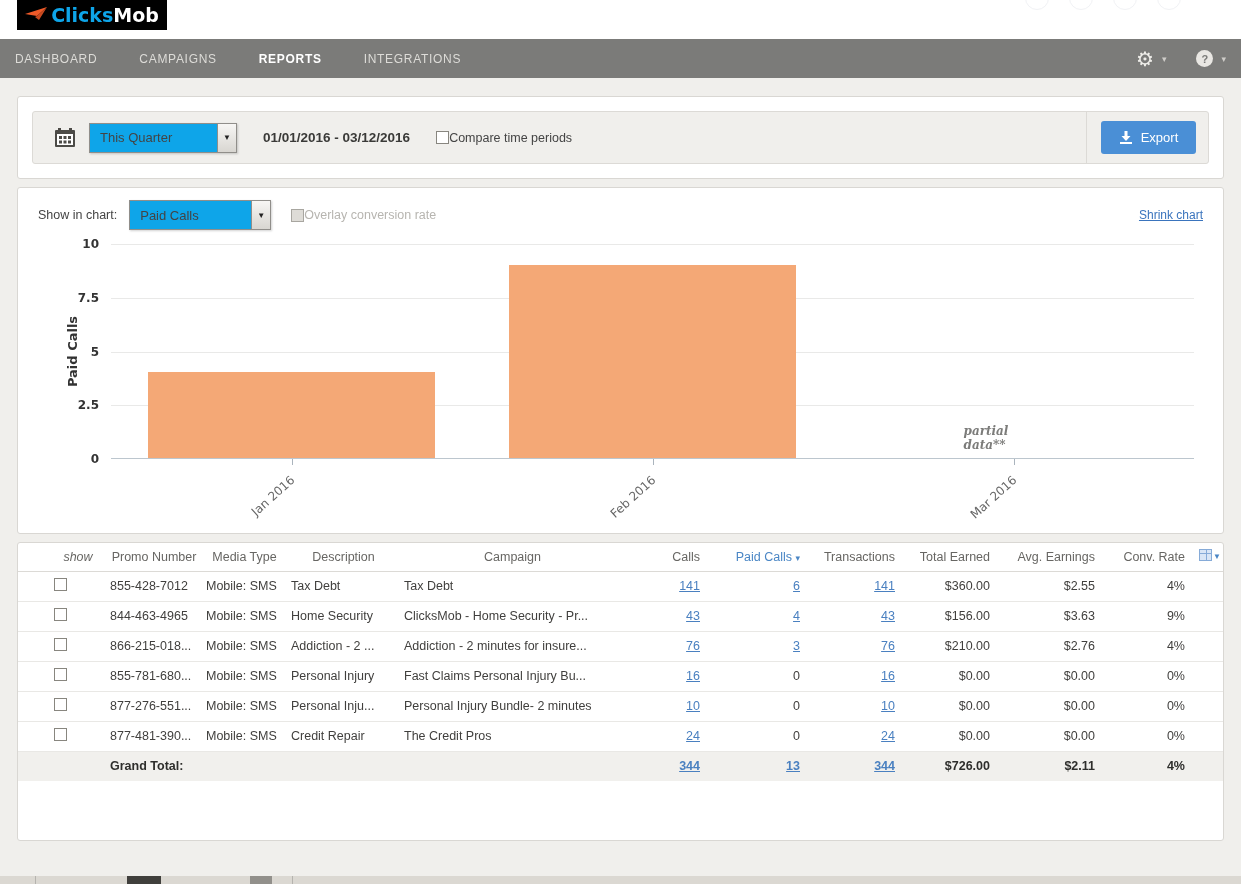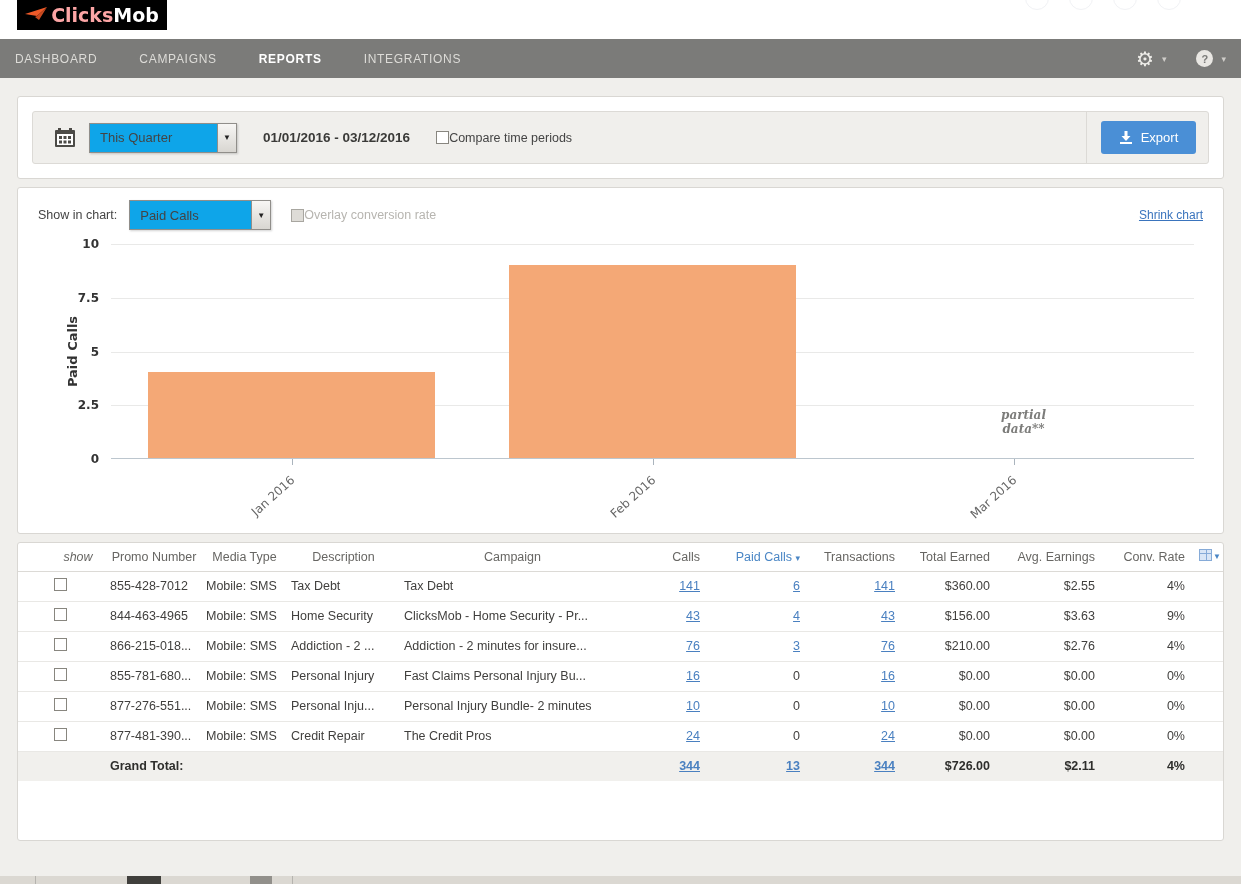--- a/index.html
+++ b/index.html
@@ -4,21 +4,21 @@
 <style>
   * { margin:0; padding:0; box-sizing:border-box; }
   html,body { width:1241px; height:884px; overflow:hidden; background:#fff;
     font-family:"Liberation Sans", sans-serif; }
 
   
   .topbar { position:relative; height:39px; background:#fff; }
   .logo-box { position:absolute; left:17px; top:0; width:150px; height:30px;
     background:#000; display:flex; align-items:center; justify-content:center; gap:4px; }
   .logo-text { font-family:"DejaVu Sans", sans-serif; font-weight:bold; font-size:19px; letter-spacing:0; }
-  .logo-clicks { color:#fca5a5; } .logo-mob { color:#fff; }
+  .logo-clicks { color:#0ea5e9; } .logo-mob { color:#fff; }
   .ghost-icons { position:absolute; right:60px; top:-14px; display:flex; gap:20px; }
   .ghost-icons div { width:24px; height:24px; border-radius:50%; border:1px solid #f1f2f5; }
 
   
   .nav { height:39px; background:#7b7b79; display:flex; align-items:center; padding:0 15px; }
   .nav-item { color:#dddcd8; font-size:12px; letter-spacing:.7px; margin-right:42px; cursor:pointer; }
   .nav-item.active { color:#fff; font-weight:bold; }
   .nav-right { margin-left:auto; display:flex; align-items:center; gap:8px; }
   .gear { color:#eeede9; font-size:20px; line-height:1; }
   .caret { color:#cfcdc9; font-size:9px; }
@@ -69,21 +69,21 @@
     font-family:"DejaVu Sans", sans-serif; font-size:12px; font-weight:bold; color:#333; }
   .y-title { position:absolute; left:-48px; top:0; bottom:0; width:20px;
     display:flex; align-items:center; justify-content:center; }
   .y-title span { transform:rotate(-90deg); white-space:nowrap; font-family:"DejaVu Sans", sans-serif;
     font-size:13px; font-weight:bold; color:#333; }
   .bar { position:absolute; bottom:1px; background:#f4a876; }
   .xtick-mark { position:absolute; top:100%; width:1px; height:6px; background:#aab4bd; }
   .xlabel { position:absolute; width:80px; text-align:right;
     transform:rotate(-42deg); transform-origin:100% 0;
     font-family:"DejaVu Sans", sans-serif; font-size:12px; color:#666; white-space:nowrap; }
-  .annot { position:absolute; bottom:22px; width:120px; text-align:center;
+  .annot { position:absolute; bottom:6px; width:120px; 
     font-family:"DejaVu Serif", serif; font-style:italic; font-weight:bold;
     font-size:12px; color:#7c7c7a; line-height:1.15; }
 
   
   .table-card { margin-top:8px; height:299px; overflow:hidden; padding:0; }
   table { width:100%; border-collapse:collapse; table-layout:fixed; font-size:12.5px; }
   th { font-weight:normal; color:#676663; text-align:center; height:28px;
     border-bottom:1px solid #dcdad6; padding:0 4px; white-space:nowrap; overflow:hidden; }
   td { color:#403f3d; height:30px; border-bottom:1px solid #e9e8e5; padding:0 4px;
     white-space:nowrap; overflow:hidden; }

